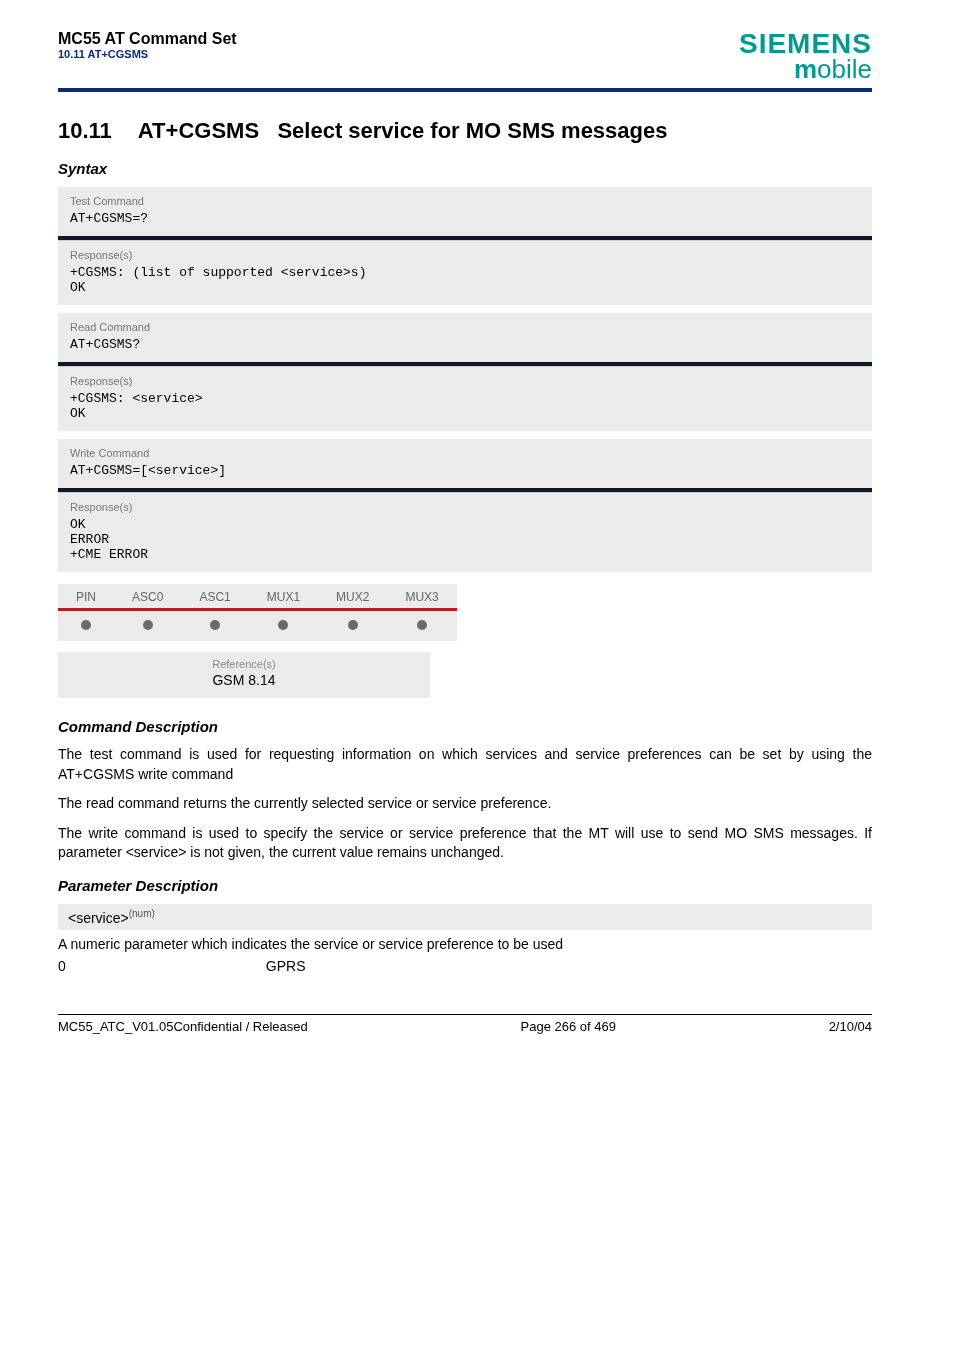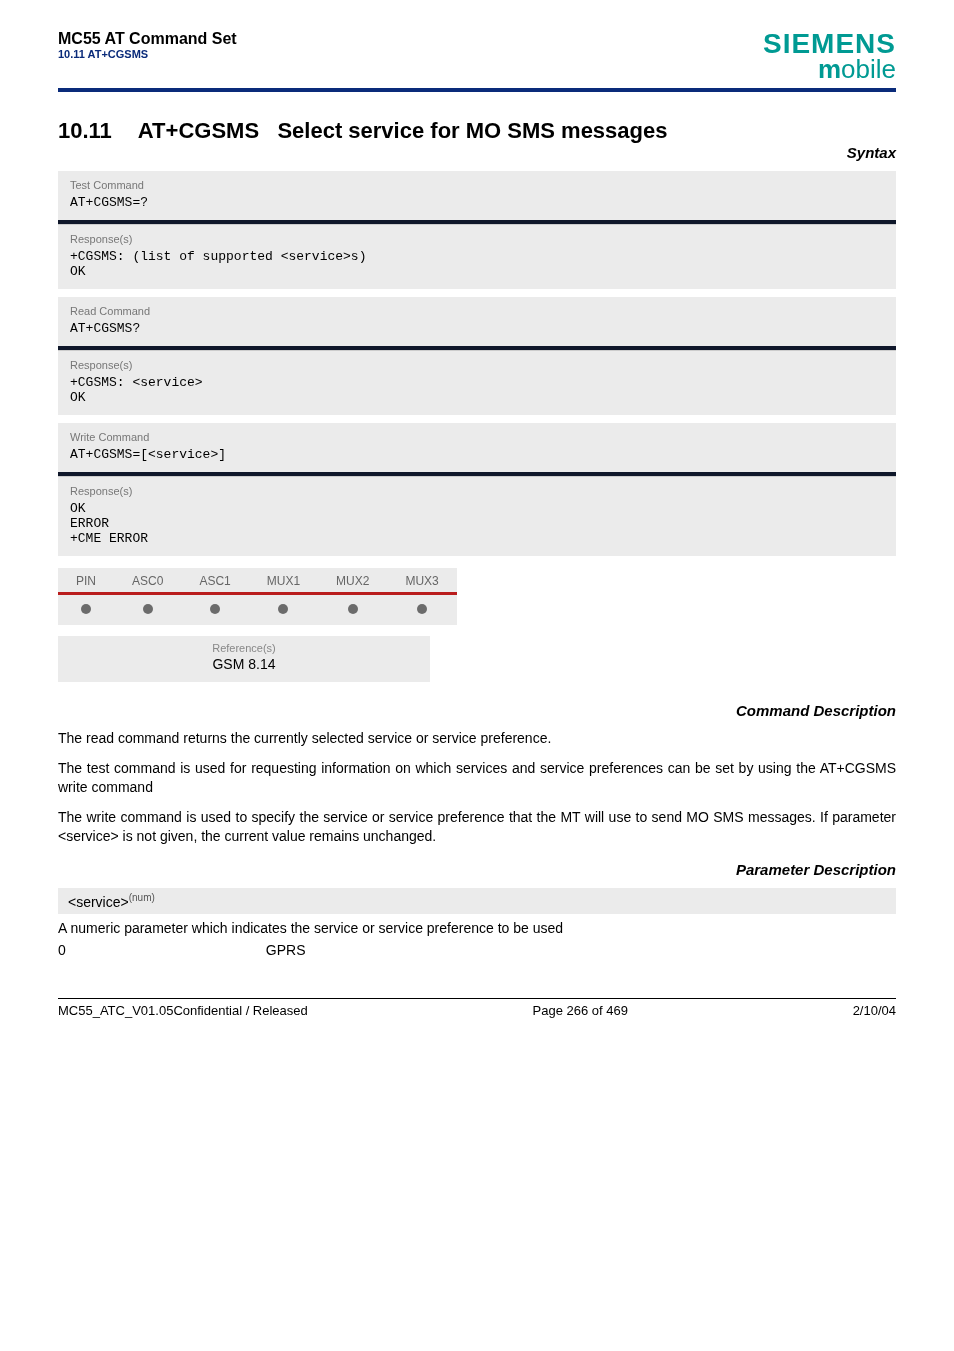--- a/index.html
+++ b/index.html
@@ -5,21 +5,21 @@
   * { box-sizing: border-box; margin: 0; padding: 0; }
   body {
     font-family: Arial, Helvetica, sans-serif;
     background: #fff;
     width: 954px;
     margin: 0 auto;
     color: #000;
     font-size: 14px;
   }
   .page {
-    padding: 30px 58px 20px 58px;
+    padding: 30px 82px 20px 58px;
   }
   .page-header {
     display: flex;
     justify-content: space-between;
     align-items: flex-start;
     padding-bottom: 6px;
     border-bottom: 4px solid #0a2b7a;
     margin-bottom: 26px;
   }
   .header-left {
@@ -56,33 +56,32 @@
   .mobile-logo .m {
     font-weight: 900;
   }
   .mobile-logo .rest {
     font-weight: 400;
   }
 
   h1.section-heading {
     font-size: 22px;
     font-weight: bold;
-    margin-bottom: 0;
+    margin-bottom: 16px;
   }
   h1.section-heading .gap {
     display: inline-block;
     width: 26px;
   }
 
   .sub-heading {
     font-style: italic;
     font-weight: bold;
     font-size: 15px;
     margin-bottom: 10px;
-    text-align: right;
   }
 
   .block {
     background: #ebebeb;
     margin-bottom: 8px;
   }
   .block-row {
     padding: 8px 12px 10px 12px;
   }
   .block-label {
@@ -279,22 +278,22 @@
   </div>
 
   
   <div><div class="ref-block">
     <div class="ref-label">Reference(s)</div>
     <div class="ref-text">GSM 8.14</div>
   </div></div>
 
   
   <div class="sub-heading">Command Description</div>
+  <p class="body-p">The test command is used for requesting information on which services and service preferences can be set by using the AT+CGSMS write command</p>
   <p class="body-p">The read command returns the currently selected service or service preference.</p>
-  <p class="body-p">The test command is used for requesting information on which services and service preferences can be set by using the AT+CGSMS write command</p>
   <p class="body-p">The write command is used to specify the service or service preference that the MT will use to send MO SMS messages. If parameter &lt;service&gt; is not given, the current value remains unchanged.</p>
 
   
   <div class="sub-heading" style="margin-top:14px">Parameter Description</div>
   <div class="param-strip">
     <span>&lt;service&gt;</span><span class="tag">(num)</span>
   </div>
   <div class="param-desc">A numeric parameter which indicates the service or service preference to be used</div>
   <div class="param-row">
     <span>0</span>

